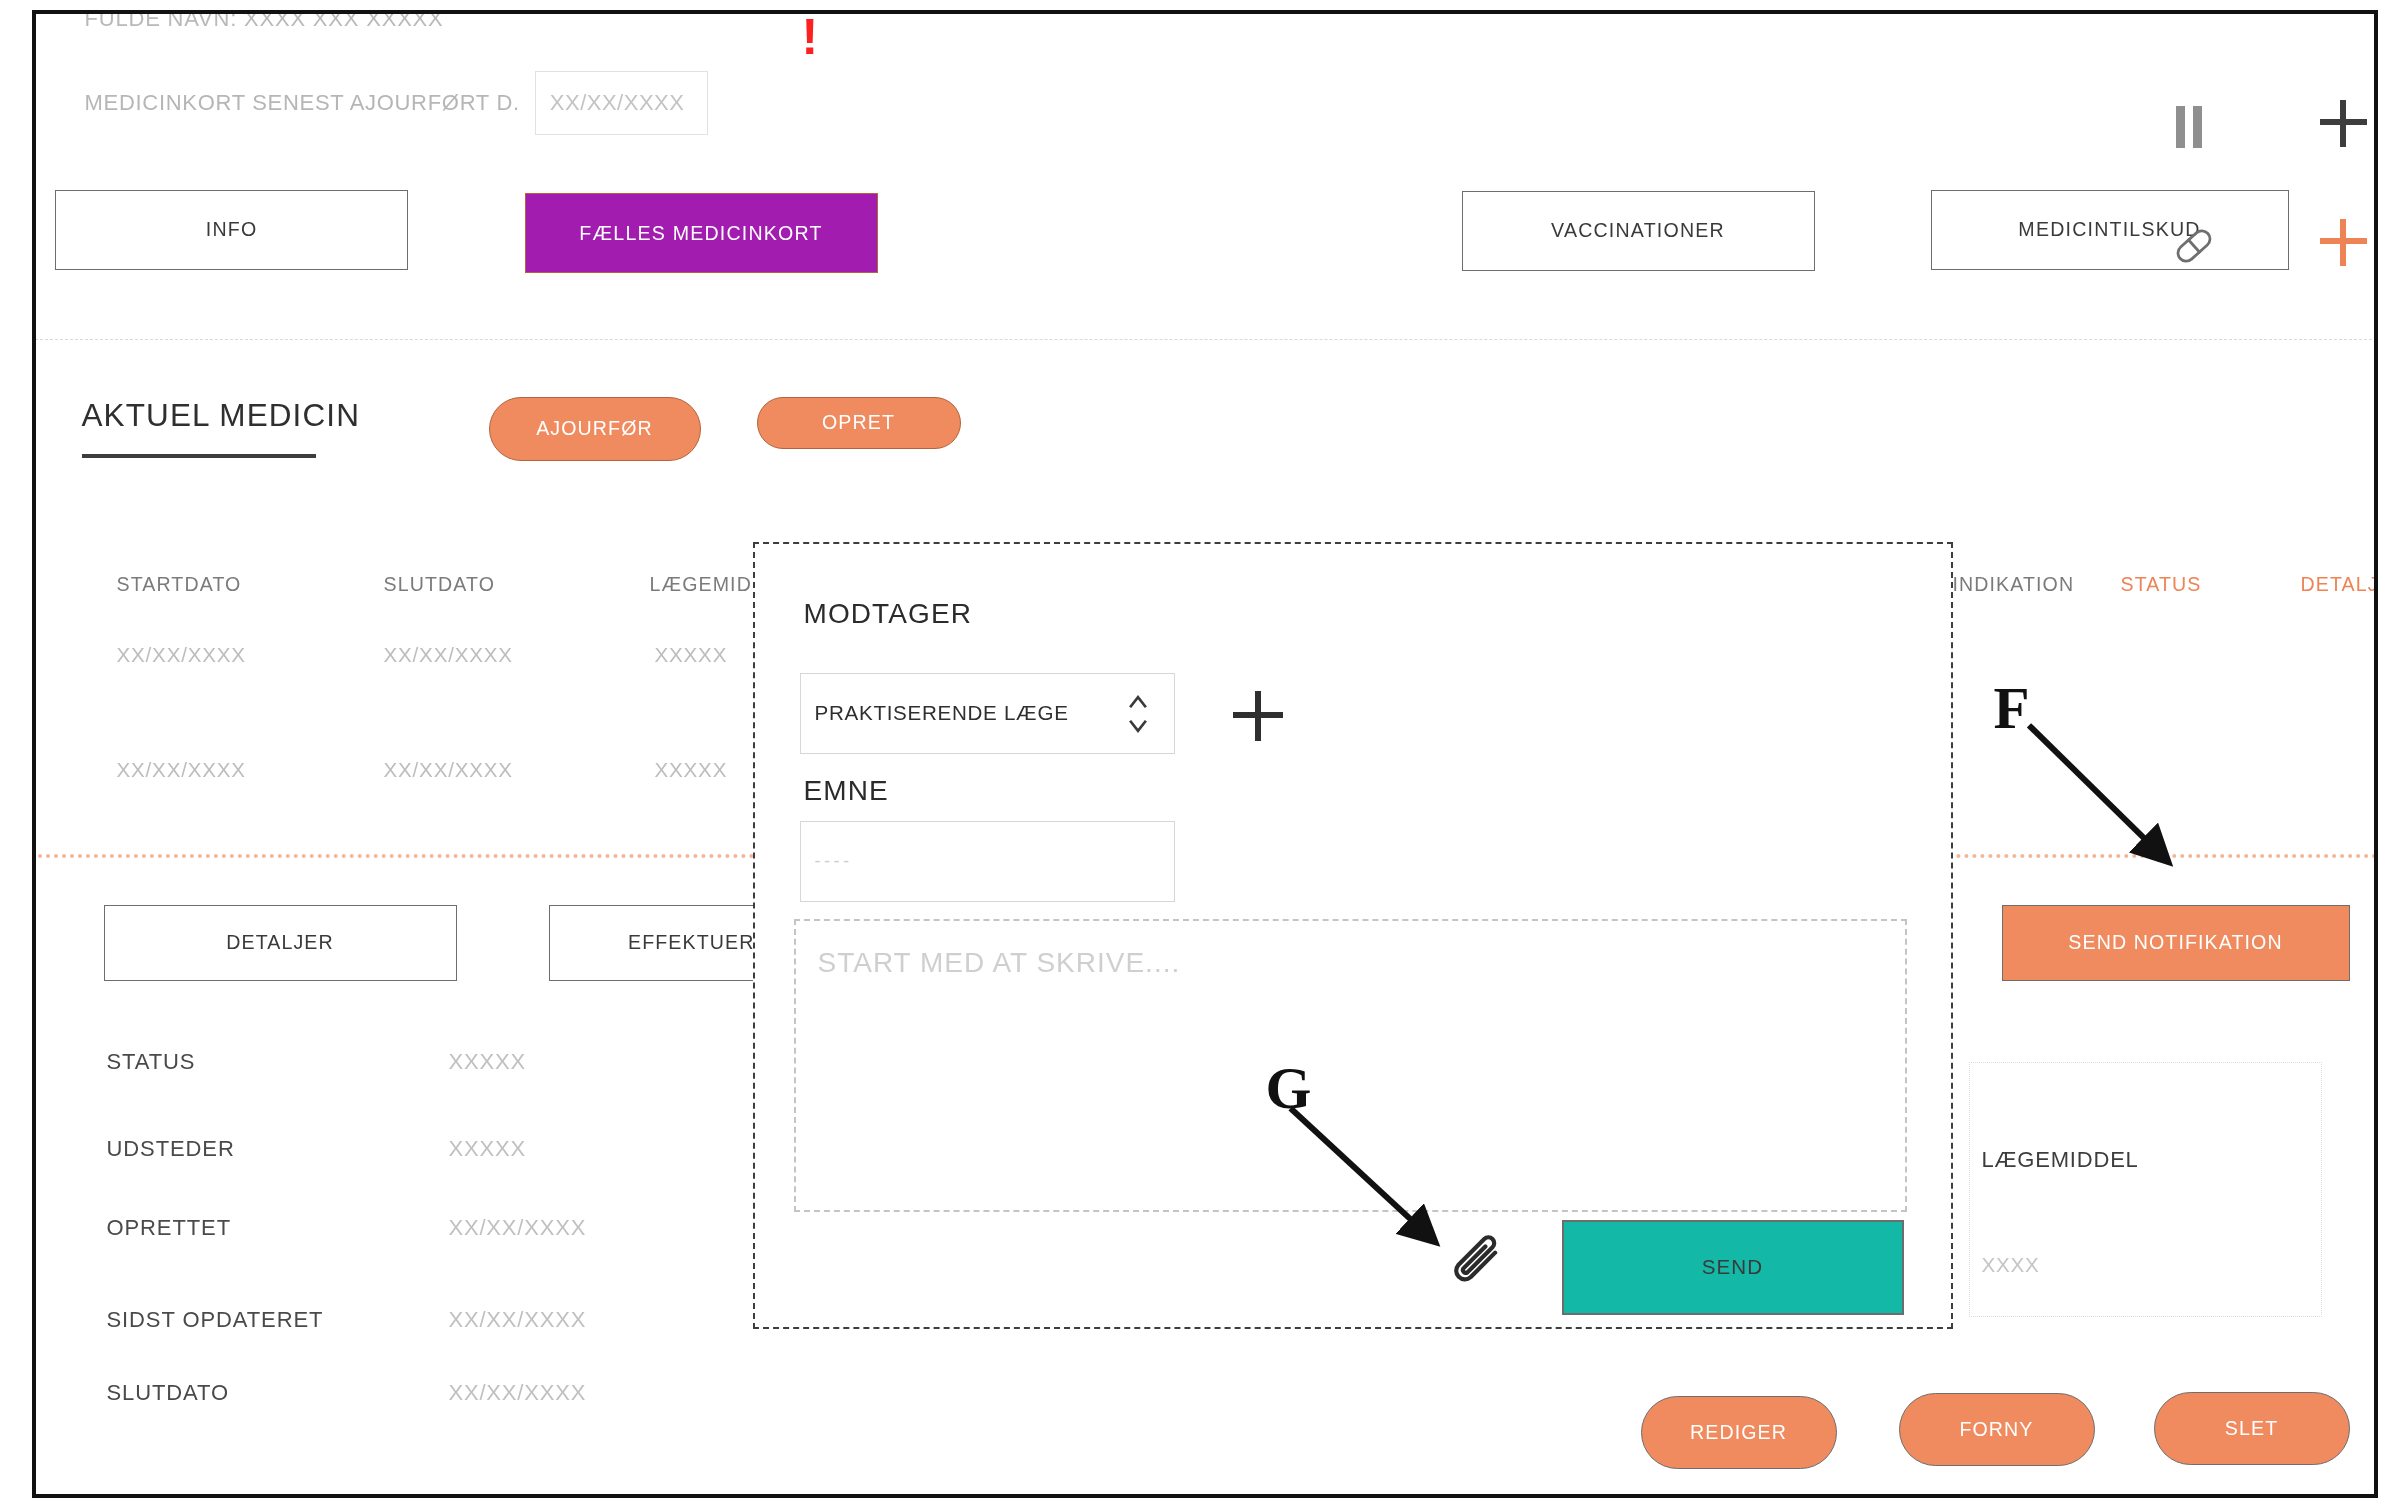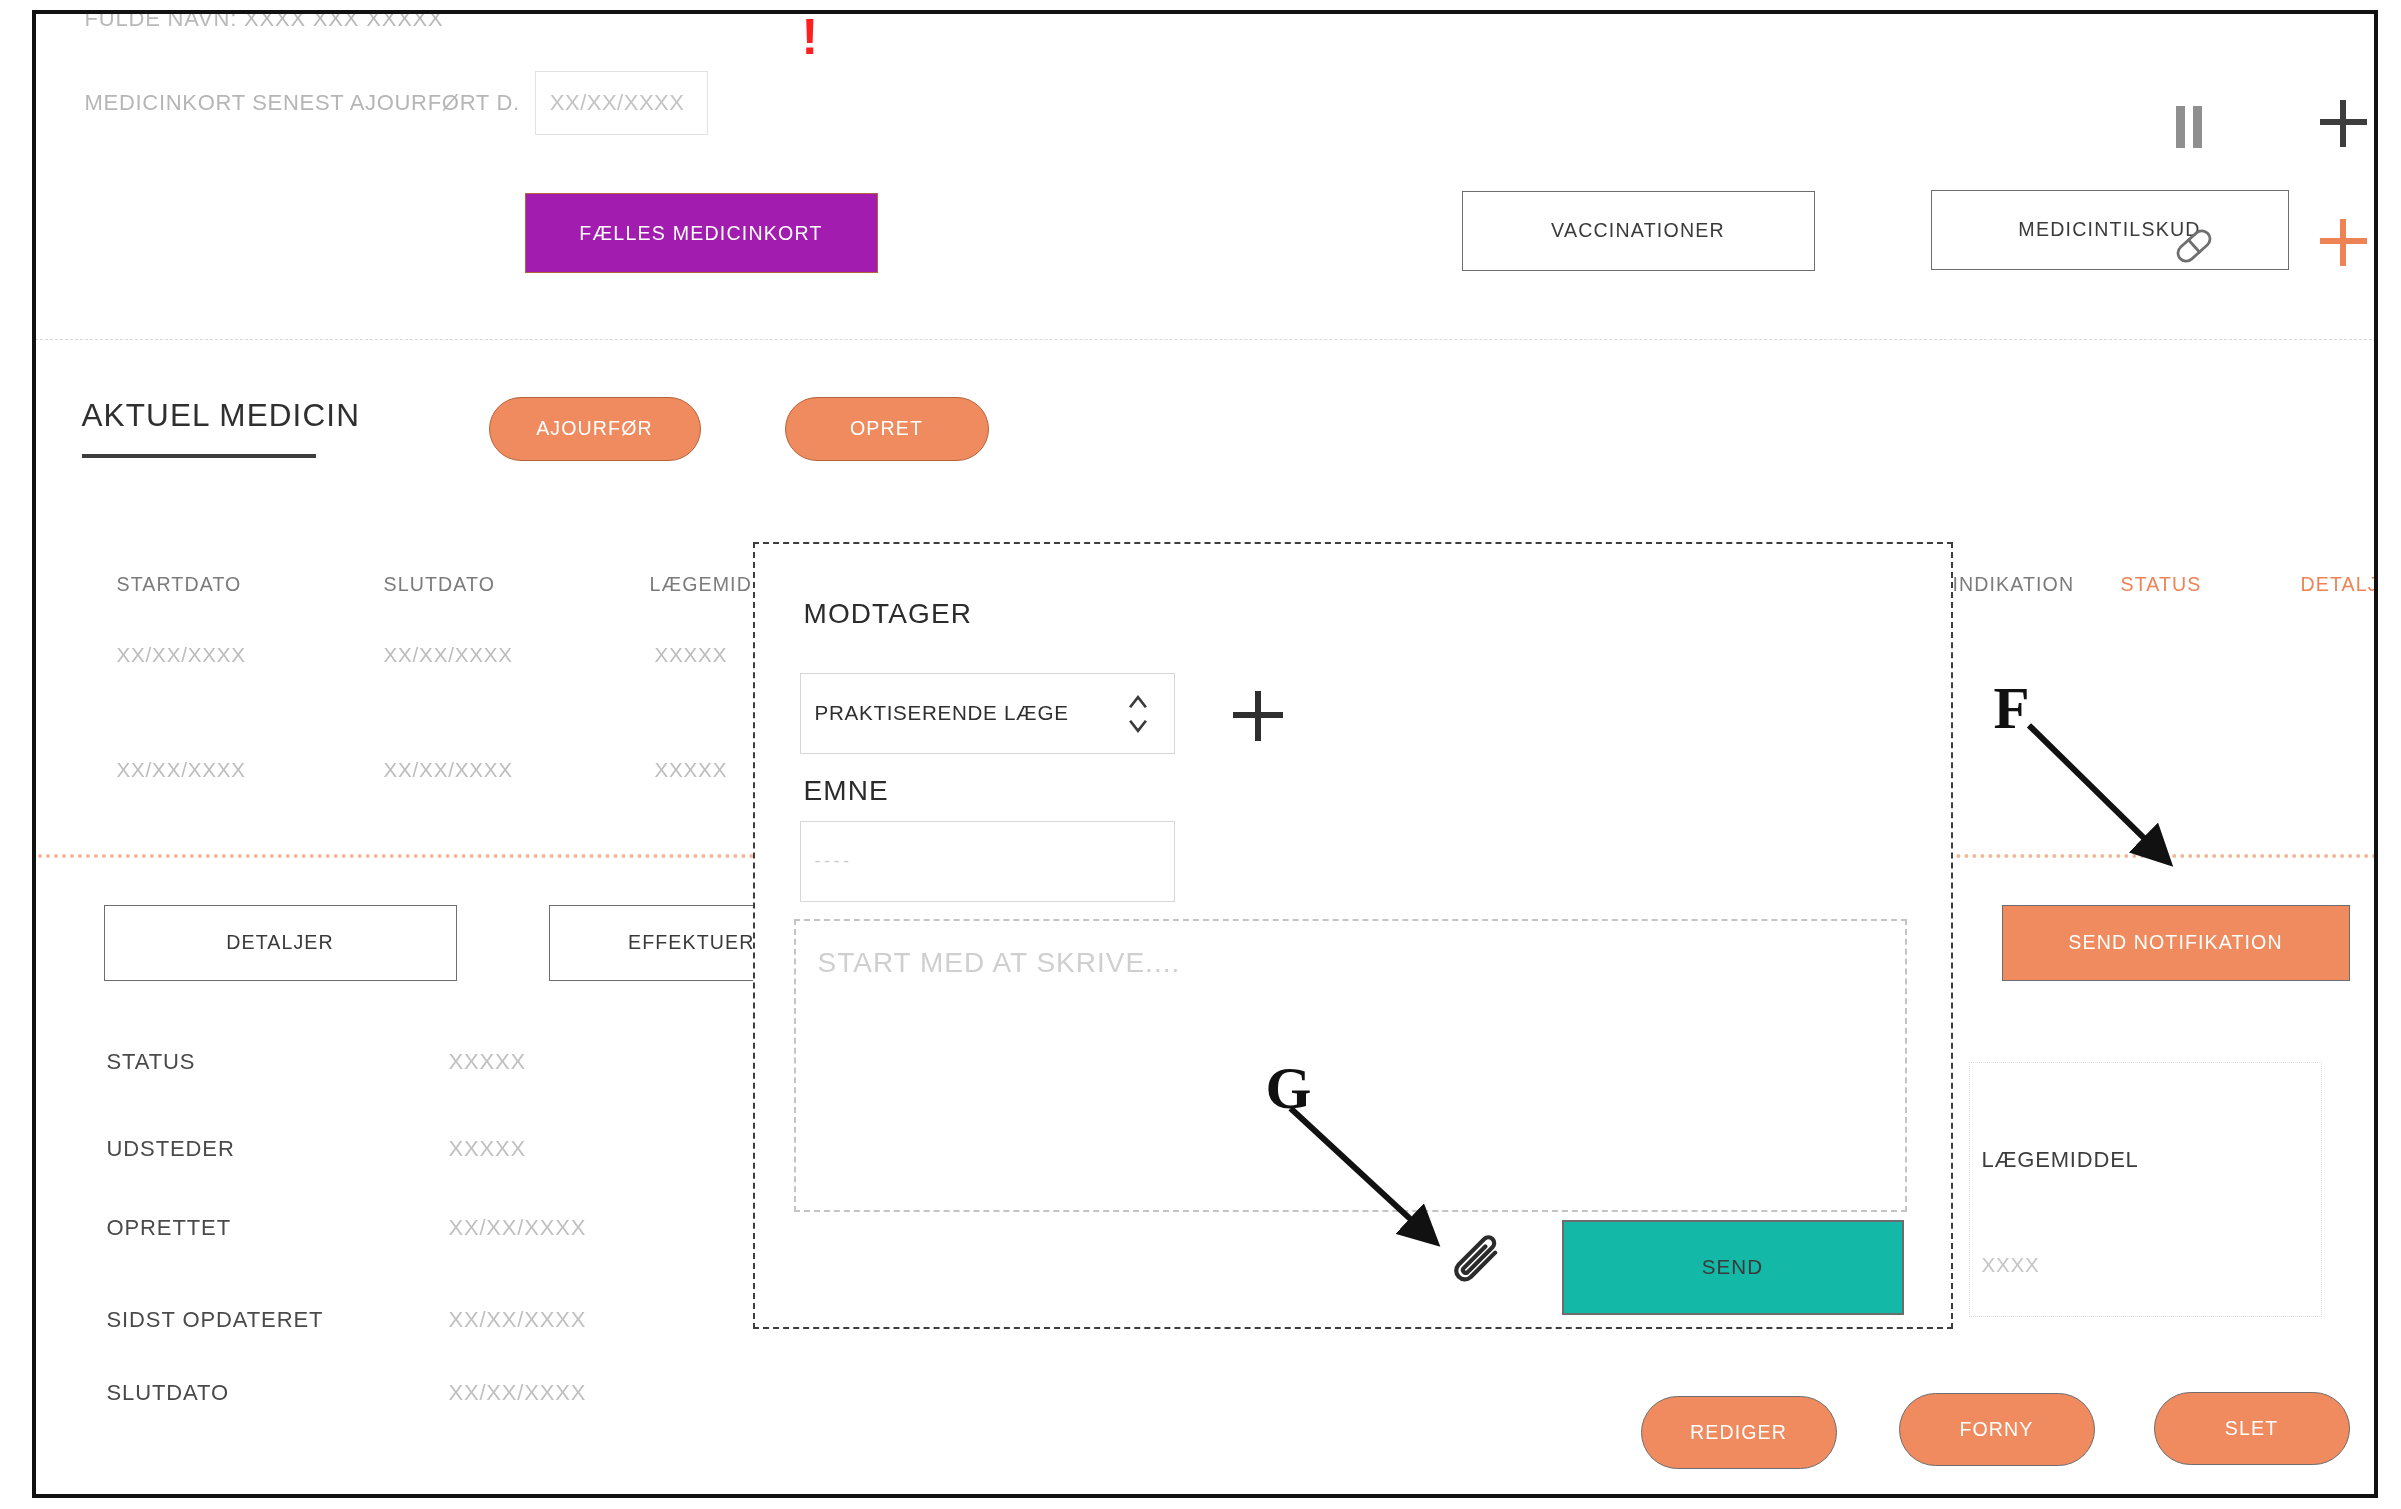--- a/index.html
+++ b/index.html
@@ -85,21 +85,21 @@
   }
   .pill {
     position: absolute;
     border-radius: 543px;
     background: #ef8b5f;
     border: 1.6px solid #b5633c;
     display: flex; align-items: center; justify-content: center;
     color: #ffffff; font-size: 19.6px; letter-spacing: 1.1px; white-space: nowrap;
   }
   .pill-ajourfor { left: 453px; top: 383px; width: 212px; height: 64px; }
-  .pill-opret    { left: 749px; top: 383px; width: 204px; height: 64px; text-align: right; }
+  .pill-opret    { left: 721px; top: 383px; width: 204px; height: 52px; text-align: right; }
 
   .vis-afsluttet {
     position: absolute; right: 71px; top: 394px;
     display: flex; align-items: center; gap: 15px;
   }
   .vis-afsluttet-label {
     font-size: 20.6px; letter-spacing: 0.8px; color: #cfcfcf; white-space: nowrap;
   }
   .chk-box {
     width: 35px; height: 35px; border: 2.2px solid #d2d2d2; border-radius: 3.3px;
@@ -322,20 +322,21 @@
     <div class="patient-name">FULDE NAVN: XXXX XXX XXXXX</div>
 
     <div class="warn-bang">!</div>
 
     <div class="updated-row">
       <span class="updated-label">MEDICINKORT SENEST AJOURFØRT D.</span>
       <span class="updated-field">XX/XX/XXXX</span>
     </div>
 
     <div class="tabrow">
+      <div class="tabbtn tab0">INFO</div>
       <div class="tabbtn tab1 active">FÆLLES MEDICINKORT</div>
       <div class="tabbtn tab3">VACCINATIONER</div>
       <div class="tabbtn tab4">MEDICINTILSKUD</div>
     </div>
 
     <div class="hr-top"></div>
 
     <div class="section-title">AKTUEL MEDICIN</div>
     <div class="section-underline"></div>
 

